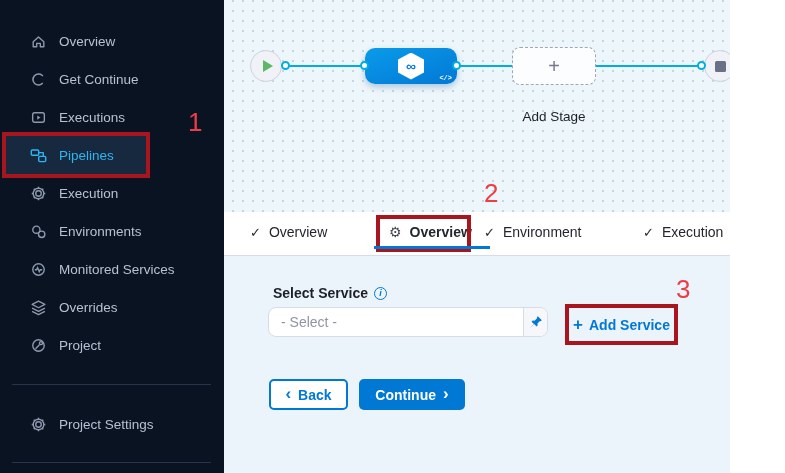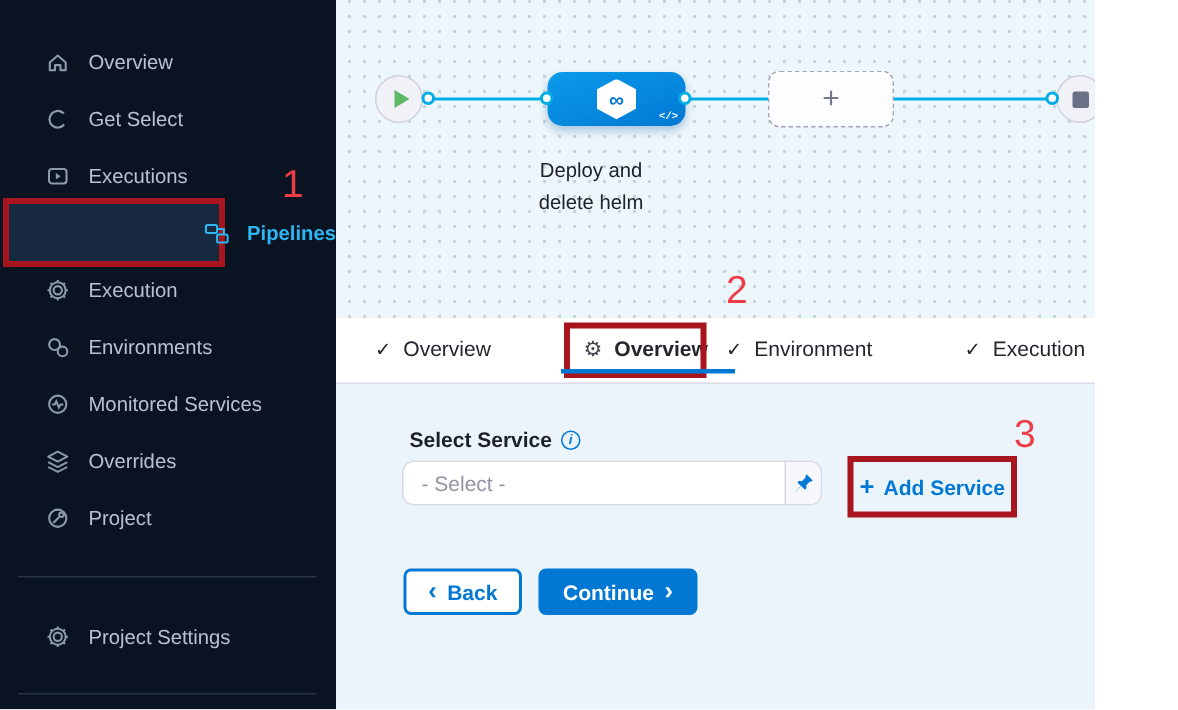--- a/index.html
+++ b/index.html
@@ -4,21 +4,21 @@
 <style>
   html,body{margin:0;padding:0;background:#fff;}
   .app{position:relative;width:730px;height:473px;overflow:hidden;
        font-family:"Liberation Sans",sans-serif;background:#fff;}
   
   .sidebar{position:absolute;left:0;top:0;width:224px;height:473px;background:#0a1322;}
   .nav{position:absolute;left:0;top:22px;width:100%;}
   .nav-item{position:relative;height:38px;display:flex;align-items:center;
             padding-left:30px;gap:12px;color:#b7c1d1;font-size:13.5px;cursor:pointer;z-index:3;}
   .nav-item .ic{width:17px;height:17px;color:#8d9aad;display:flex;align-items:center;justify-content:center;flex:0 0 17px;}
-  .nav-item.active{color:#2eb6f3;font-weight:bold;justify-content:flex-end;}
+  .nav-item.active{color:#2eb6f3;font-weight:normal;}
   .nav-item.active .ic{color:#2eb6f3;}
   .side-div{position:absolute;left:12px;width:199px;height:0;border-top:1px solid #27344a;}
   .footer-item{position:absolute;left:0;top:405px;width:100%;text-align:center;}
   
   .ann-box{position:absolute;border:4px solid #a8151e;box-sizing:border-box;z-index:2;}
   .ann-num{position:absolute;color:#ee3d47;font-size:26px;font-weight:400;z-index:6;line-height:1;}
   .box-pipelines{left:2px;top:132px;width:148px;height:46px;background:#16293e;}
   
   .canvas{position:absolute;left:224px;top:0;width:561px;height:212px;background:#edf6fa;
           background-image:radial-gradient(circle,#c7d5df 1px,rgba(0,0,0,0) 1.4px);
@@ -99,21 +99,21 @@
             </svg>
         </span>
         <span>Overview</span>
       </div>
       <div class="nav-item">
         <span class="ic">
           <svg viewBox="0 0 16 16" width="17" height="17" fill="none" stroke="currentColor" stroke-width="1.4">
               <circle cx="8" cy="8" r="5.2" stroke-dasharray="25 8" transform="rotate(40 8 8)"></circle>
             </svg>
         </span>
-        <span>Get Select</span>
+        <span>Get Continue</span>
       </div>
       <div class="nav-item">
         <span class="ic">
           <svg viewBox="0 0 16 16" width="17" height="17" fill="none" stroke="currentColor" stroke-width="1.3" stroke-linejoin="round">
               <rect x="2.5" y="3.5" width="11" height="9" rx="1.8"></rect>
               <path d="M6.8 6l3 2-3 2z" fill="currentColor" stroke="none"></path>
             </svg>
         </span>
         <span>Executions</span>
       </div>
@@ -214,21 +214,21 @@
 
     <div class="add-stage-box">
       <span>+</span>
     </div>
 
     <div class="dot" style="left:473px"></div>
     <div class="term-node" style="left:480px">
       <div class="stop-sq"></div>
     </div>
 
-    <div class="node-label" style="left:130px;top:103px;width:80px">Deploy and delete helm</div>
+    <div class="node-label" style="left:280px;top:106px;width:100px">Add Stage</div>
 
     <div class="ann-num" style="left:260px;top:180px">2</div>
   </div>
 
   <div class="tabbar">
     <div class="ann-box box-service"></div>
     <div class="tab" style="left:26px">
       <span class="tick">✓</span>
       <span>Overview</span>
     </div>

